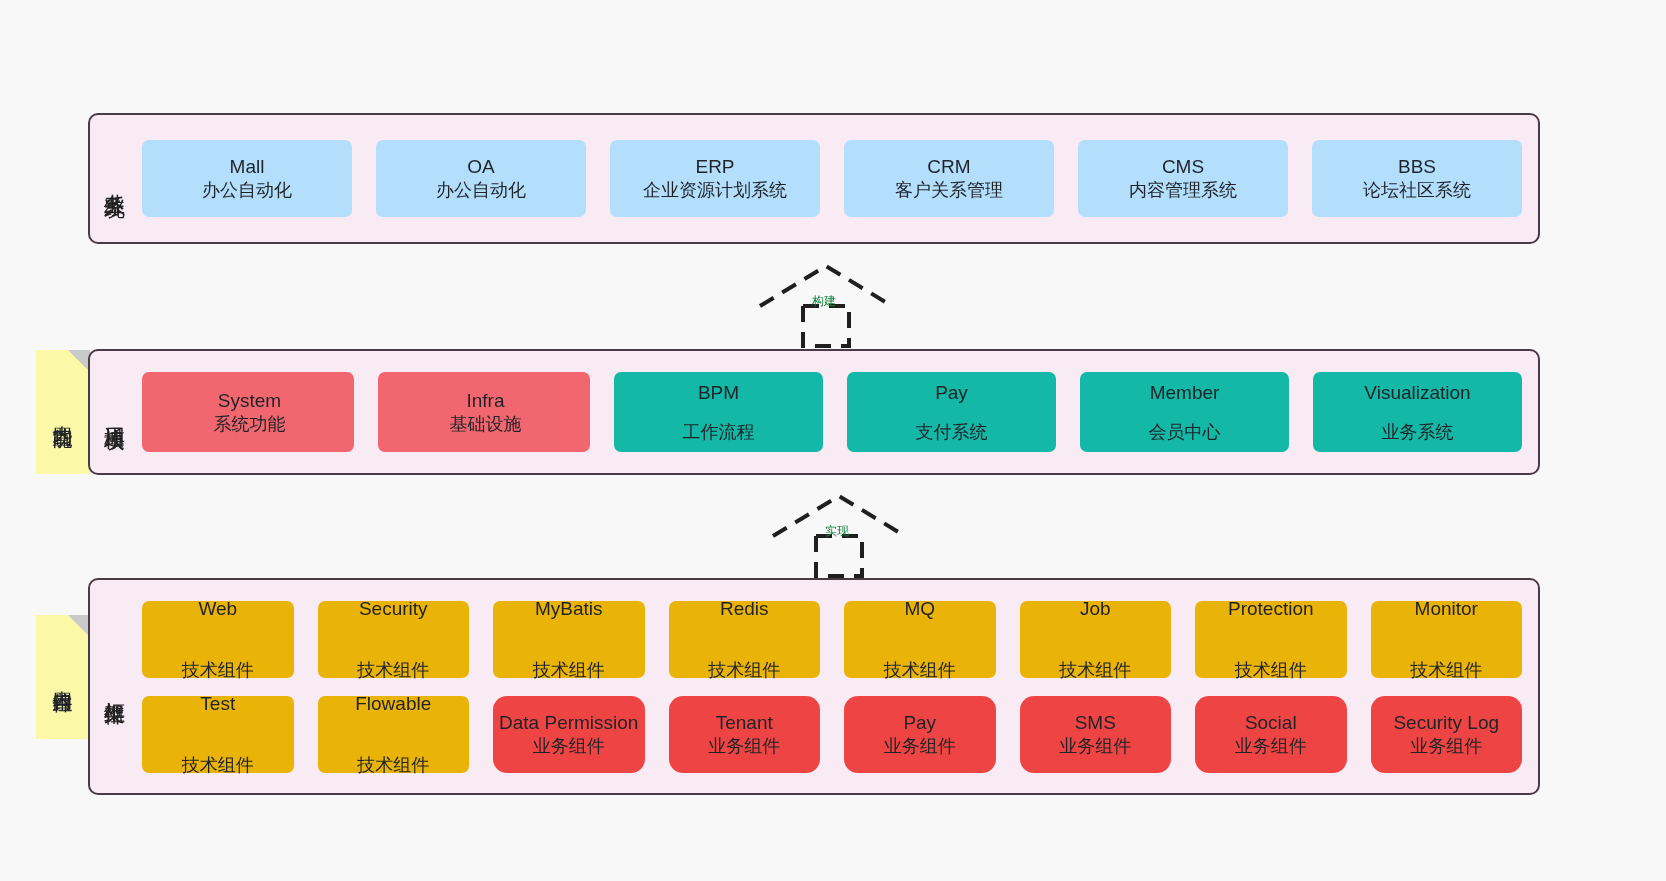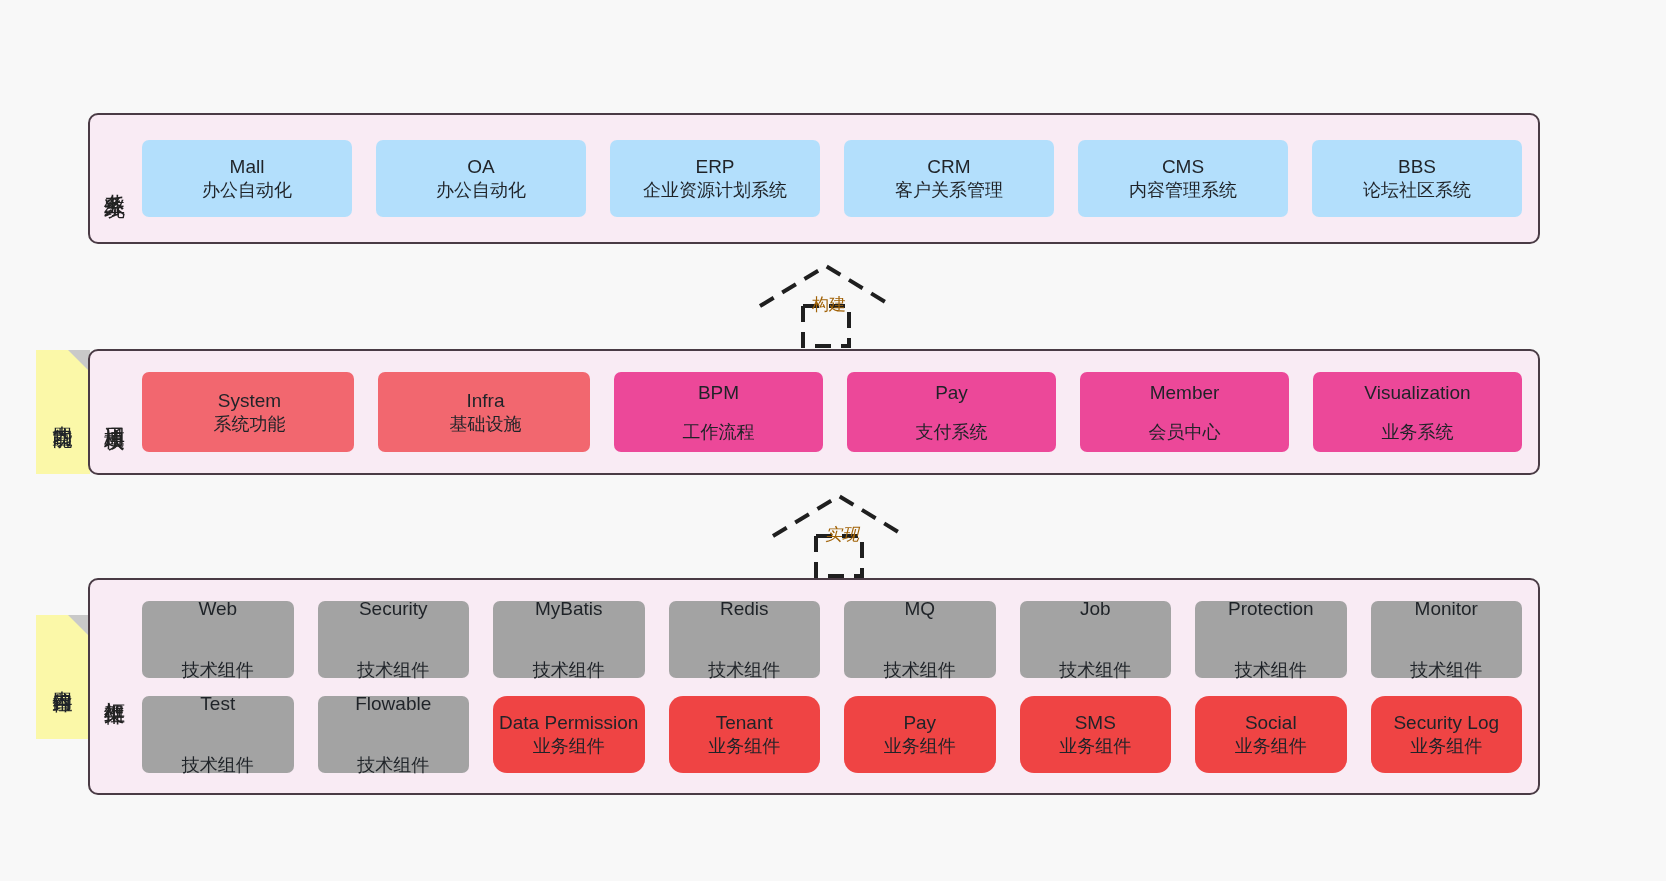--- a/index.html
+++ b/index.html
@@ -80,22 +80,22 @@
     white-space: nowrap;
   }
   .node .cn {
     font-size: 18px;
   }
   .node.wrap .en { white-space: normal; }
 
   
   .c-blue        { background: #b3dffc; }
   .c-red         { background: #f2676f; padding-left: 9px; }
-  .c-pink        { background: #ec4899; gap: 16px; }
-  .c-green       { background: #a3a3a3; gap: 38px; }
+  .c-pink        { background: #14b8a6; gap: 16px; }
+  .c-green       { background: #eab308; gap: 38px; }
   .c-green-light { background: #ef4444; border-radius: 14px; }
 
   
   .note {
     position: absolute;
     background: #fbf8a8;
     display: flex;
     align-items: center;
     justify-content: center;
     writing-mode: vertical-rl;
@@ -117,22 +117,22 @@
     border-top: 22px solid #c9c9c9;
   }
 
   
   .arrow {
     position: absolute;
     pointer-events: none;
   }
   .arrow-label {
     position: absolute;
-    font-size: 17px;
-    color: #a16207;
+    font-size: 12px;
+    color: #15803d;
     background: transparent;
     white-space: nowrap;
     user-select: none;
   }
 </style>
 </head>
 <body>
 
 <div class="canvas">
 
@@ -214,21 +214,21 @@
 
       </div>
     </div>
   </div>
 
   <svg class="arrow" style="left:768px; top:488px; width:150px; height:92px;" viewBox="0 0 150 92">
     <polyline points="5,48 71,8 137,48" fill="none" stroke="#1f1f1f" stroke-width="4" stroke-dasharray="16,10" stroke-linecap="butt"></polyline>
     <polyline points="48,48 48,88 94,88 94,48" fill="none" stroke="#1f1f1f" stroke-width="4" stroke-dasharray="16,10" stroke-linecap="butt"></polyline>
     <line x1="48" y1="48" x2="94" y2="48" stroke="#1f1f1f" stroke-width="4" stroke-dasharray="16,10"></line>
   </svg>
-  <div class="arrow-label" style="left:825px; top:523px;font-style:italic;">实现</div>
+  <div class="arrow-label" style="left:825px; top:523px;">实现</div>
 
   <div class="note" style="left:36px; top:615px; width:54px; height:124px;">
     <span>内置组件</span>
     <span class="note-fold"></span>
   </div>
 
   <div class="layer" id="layer-framework" style="left:88px; top:578px; width:1452px; height:217px;">
     <div class="layer-title">框架组件</div>
     <div class="layer-body">
 

